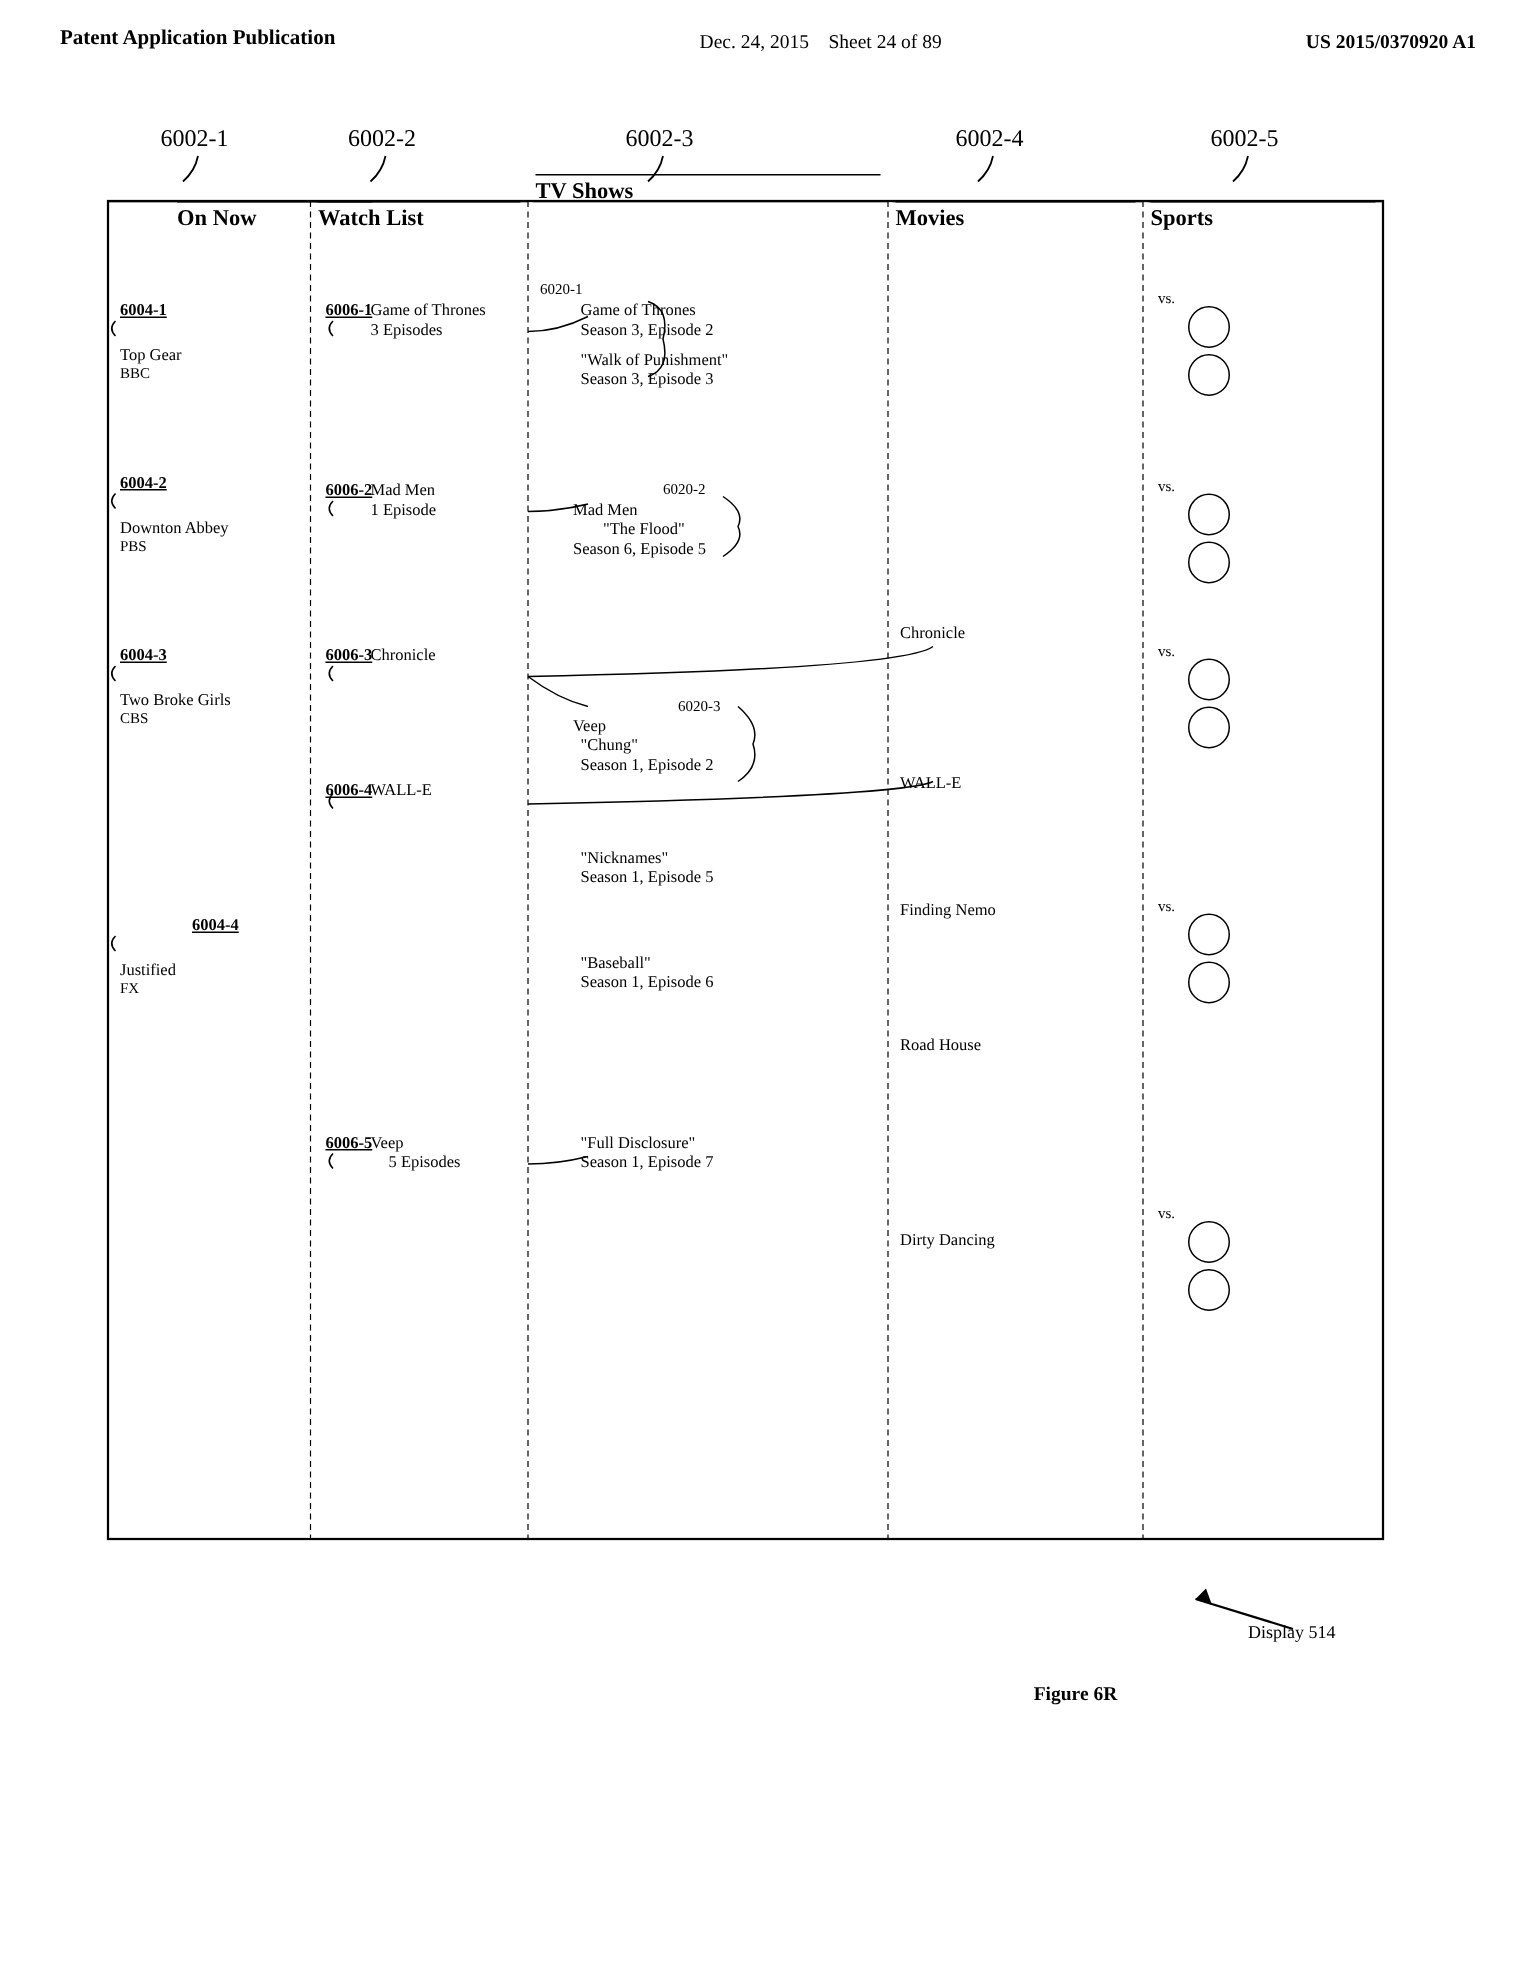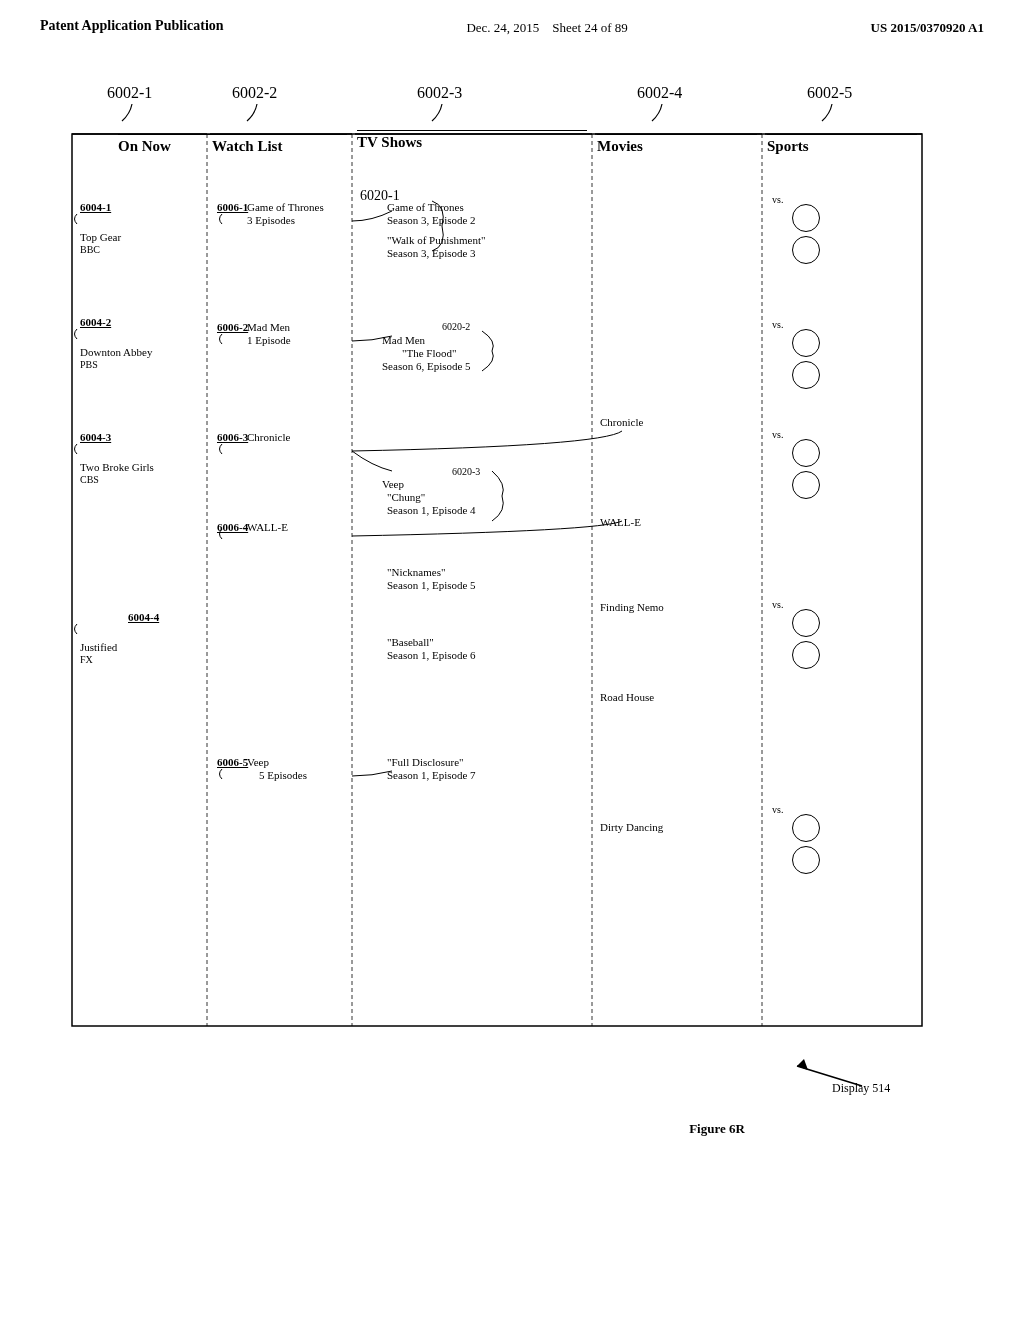--- a/index.html
+++ b/index.html
@@ -191,21 +191,21 @@
   <div class="col-label" style="left:355px; top:8px;">6002-3</div>
   <div class="col-label" style="left:575px; top:8px;">6002-4</div>
   <div class="col-label" style="left:745px; top:8px;">6002-5</div>
 
   <div class="section-header" style="left:12px; top:58px; width:130px;margin-left:44px;">
     <span>On Now</span>
   </div>
   <div class="section-header" style="left:150px; top:58px; width:135px;">
     <span>Watch List</span>
   </div>
-  <div class="section-header" style="left:295px; top:54px; width:230px;">
+  <div class="section-header" style="left:295px; top:40px; width:230px;">
     <span>TV Shows</span>
   </div>
   <div class="section-header" style="left:535px; top:58px; width:160px;">
     <span>Movies</span>
   </div>
   <div class="section-header" style="left:705px; top:58px; width:150px;">
     <span>Sports</span>
   </div>
 
   <div class="row-item underlined" style="left:18px; top:125px;">6004-1</div>
@@ -235,35 +235,35 @@
   <div class="row-item underlined" style="left:155px; top:355px;">6006-3</div>
   <div class="row-item" style="left:185px; top:355px;">Chronicle</div>
 
   <div class="row-item underlined" style="left:155px; top:445px;">6006-4</div>
   <div class="row-item" style="left:185px; top:445px;">WALL-E</div>
 
   <div class="row-item underlined" style="left:155px; top:680px;">6006-5</div>
   <div class="row-item" style="left:185px; top:680px;">Veep</div>
   <div class="row-item" style="left:185px; top:693px;padding-left:12px;">5 Episodes</div>
 
-  <div class="row-item" style="left:298px; top:112px; font-size:14px;">6020-1</div>
+  <div class="row-item" style="left:298px; top:112px; font-size:10px;">6020-1</div>
   <div class="row-item" style="left:325px; top:125px;">Game of Thrones</div>
   <div class="row-item" style="left:325px; top:138px;">Season 3, Episode 2</div>
   <div class="row-item" style="left:325px; top:158px;">"Walk of Punishment"</div>
   <div class="row-item" style="left:325px; top:171px;">Season 3, Episode 3</div>
 
   <div class="row-item" style="left:380px; top:245px; font-size:10px;">6020-2</div>
   <div class="row-item" style="left:320px; top:258px;">Mad Men</div>
   <div class="row-item" style="left:340px; top:271px;">"The Flood"</div>
   <div class="row-item" style="left:320px; top:284px;">Season 6, Episode 5</div>
 
   <div class="row-item" style="left:390px; top:390px; font-size:10px;">6020-3</div>
   <div class="row-item" style="left:320px; top:402px;">Veep</div>
   <div class="row-item" style="left:325px; top:415px;">"Chung"</div>
-  <div class="row-item" style="left:325px; top:428px;">Season 1, Episode 4</div>
+  <div class="row-item" style="left:325px; top:428px;">Season 1, Episode 2</div>
 
   <div class="row-item" style="left:325px; top:490px;">"Nicknames"</div>
   <div class="row-item" style="left:325px; top:503px;">Season 1, Episode 5</div>
 
   <div class="row-item" style="left:325px; top:560px;">"Baseball"</div>
   <div class="row-item" style="left:325px; top:573px;">Season 1, Episode 6</div>
 
   <div class="row-item" style="left:325px; top:680px;">"Full Disclosure"</div>
   <div class="row-item" style="left:325px; top:693px;">Season 1, Episode 7</div>
 

